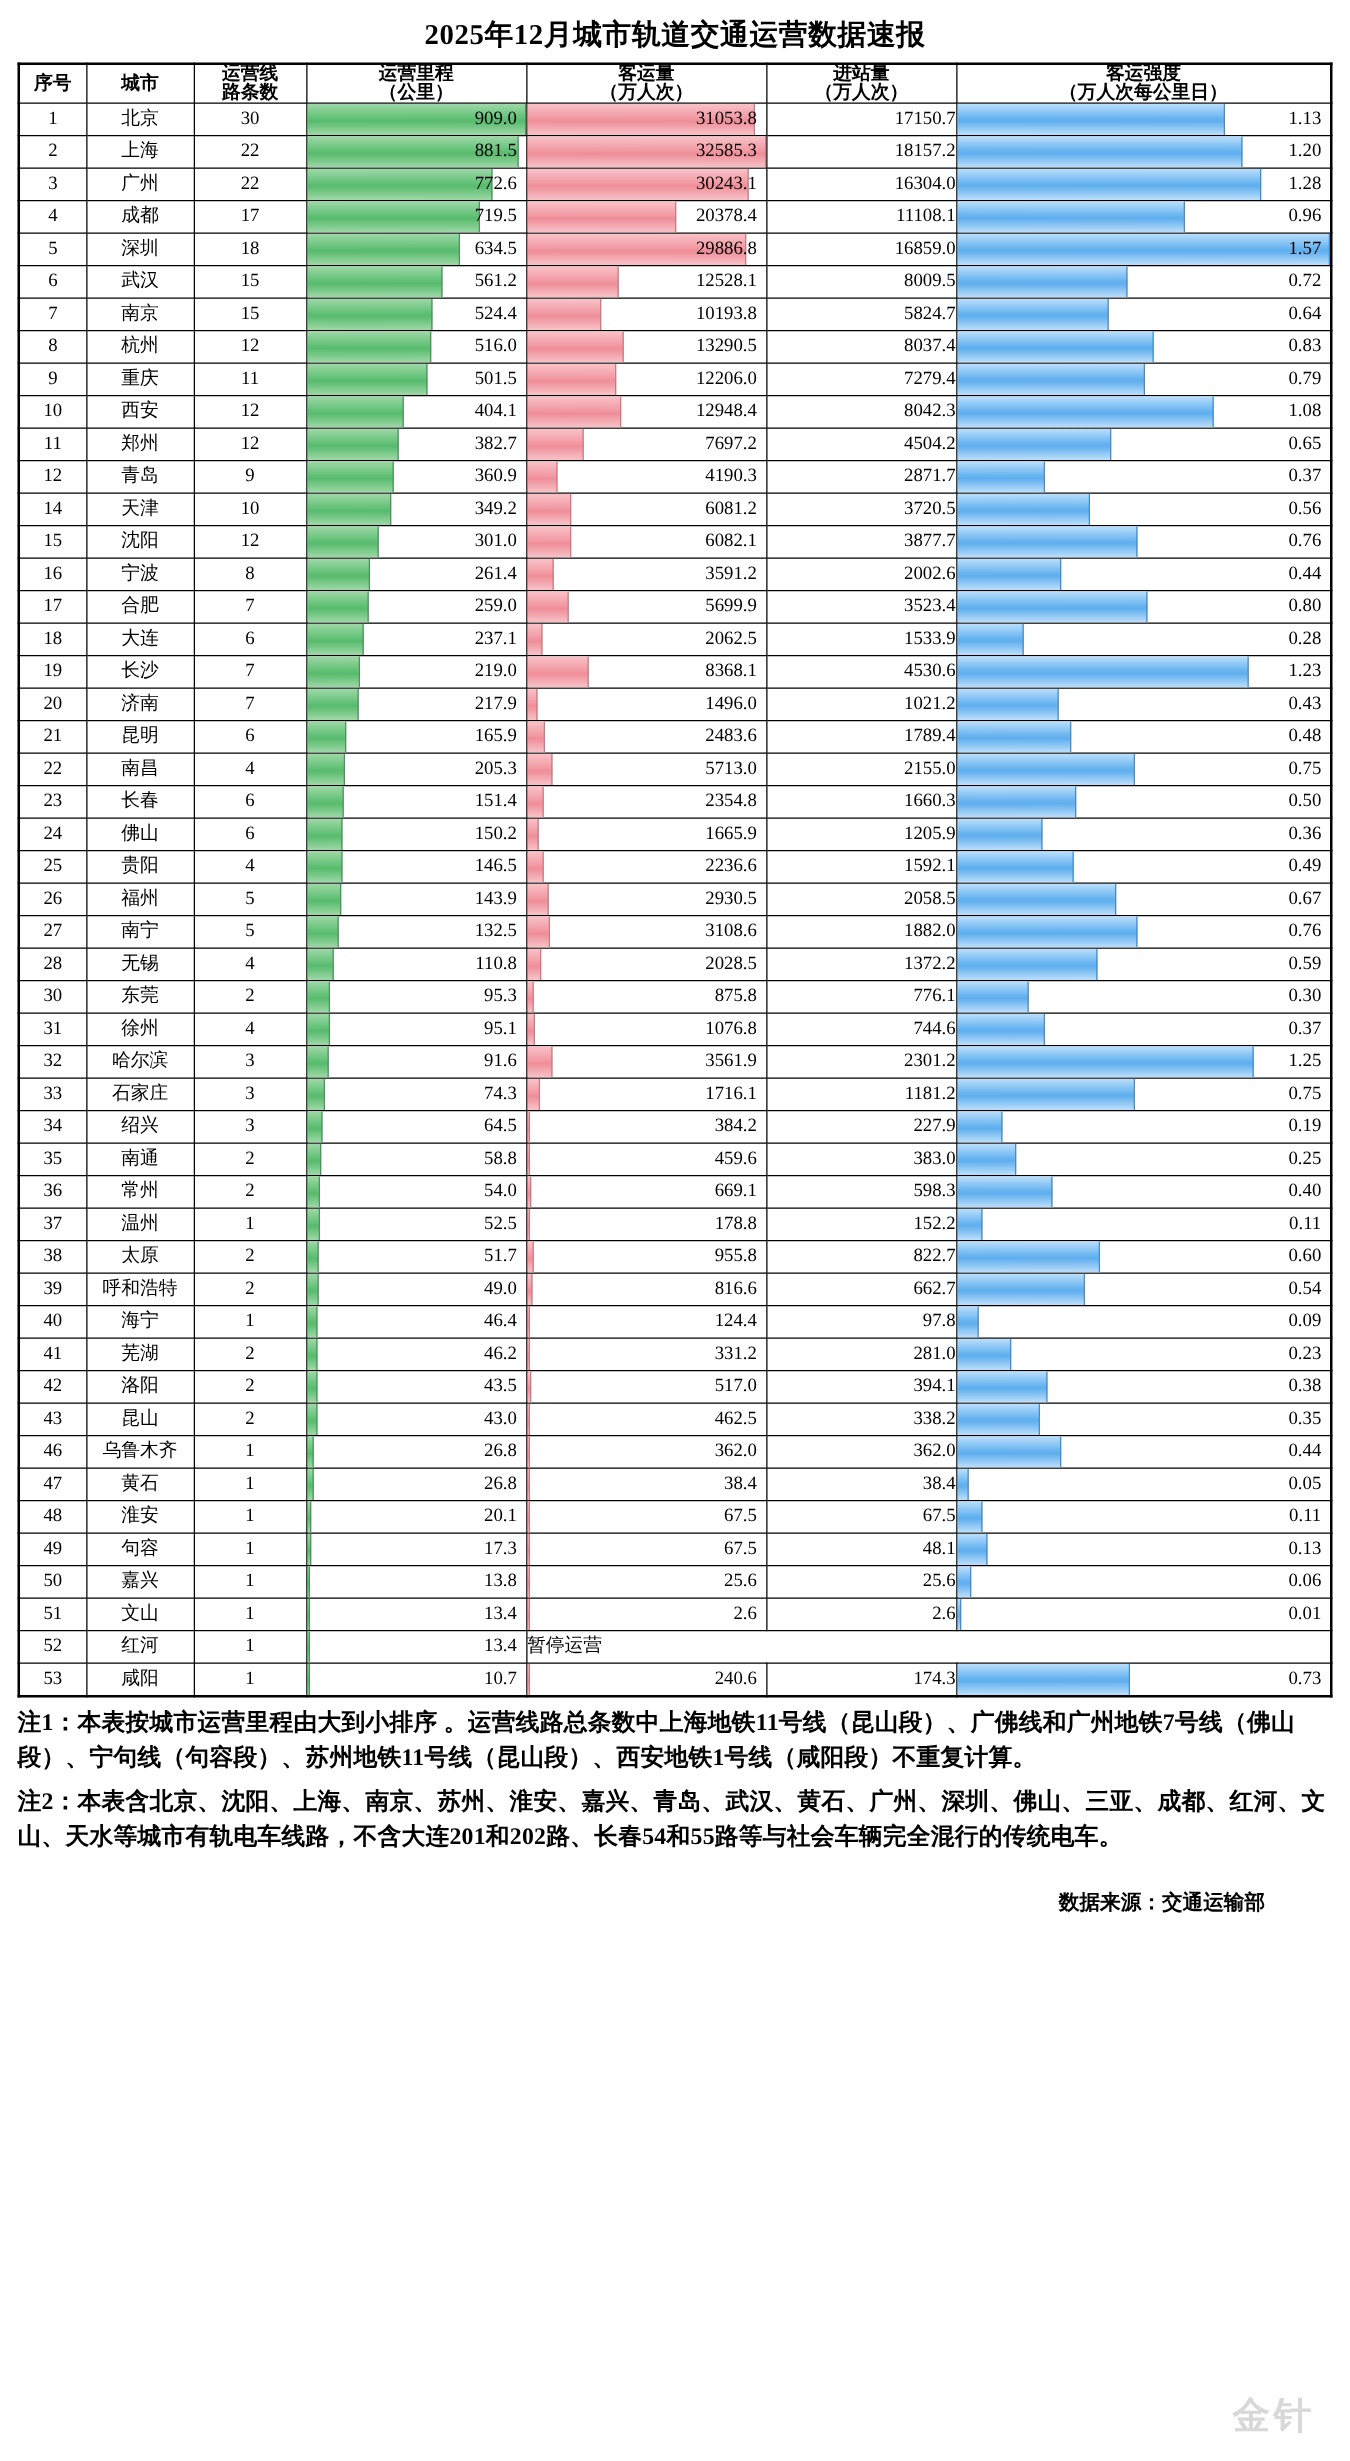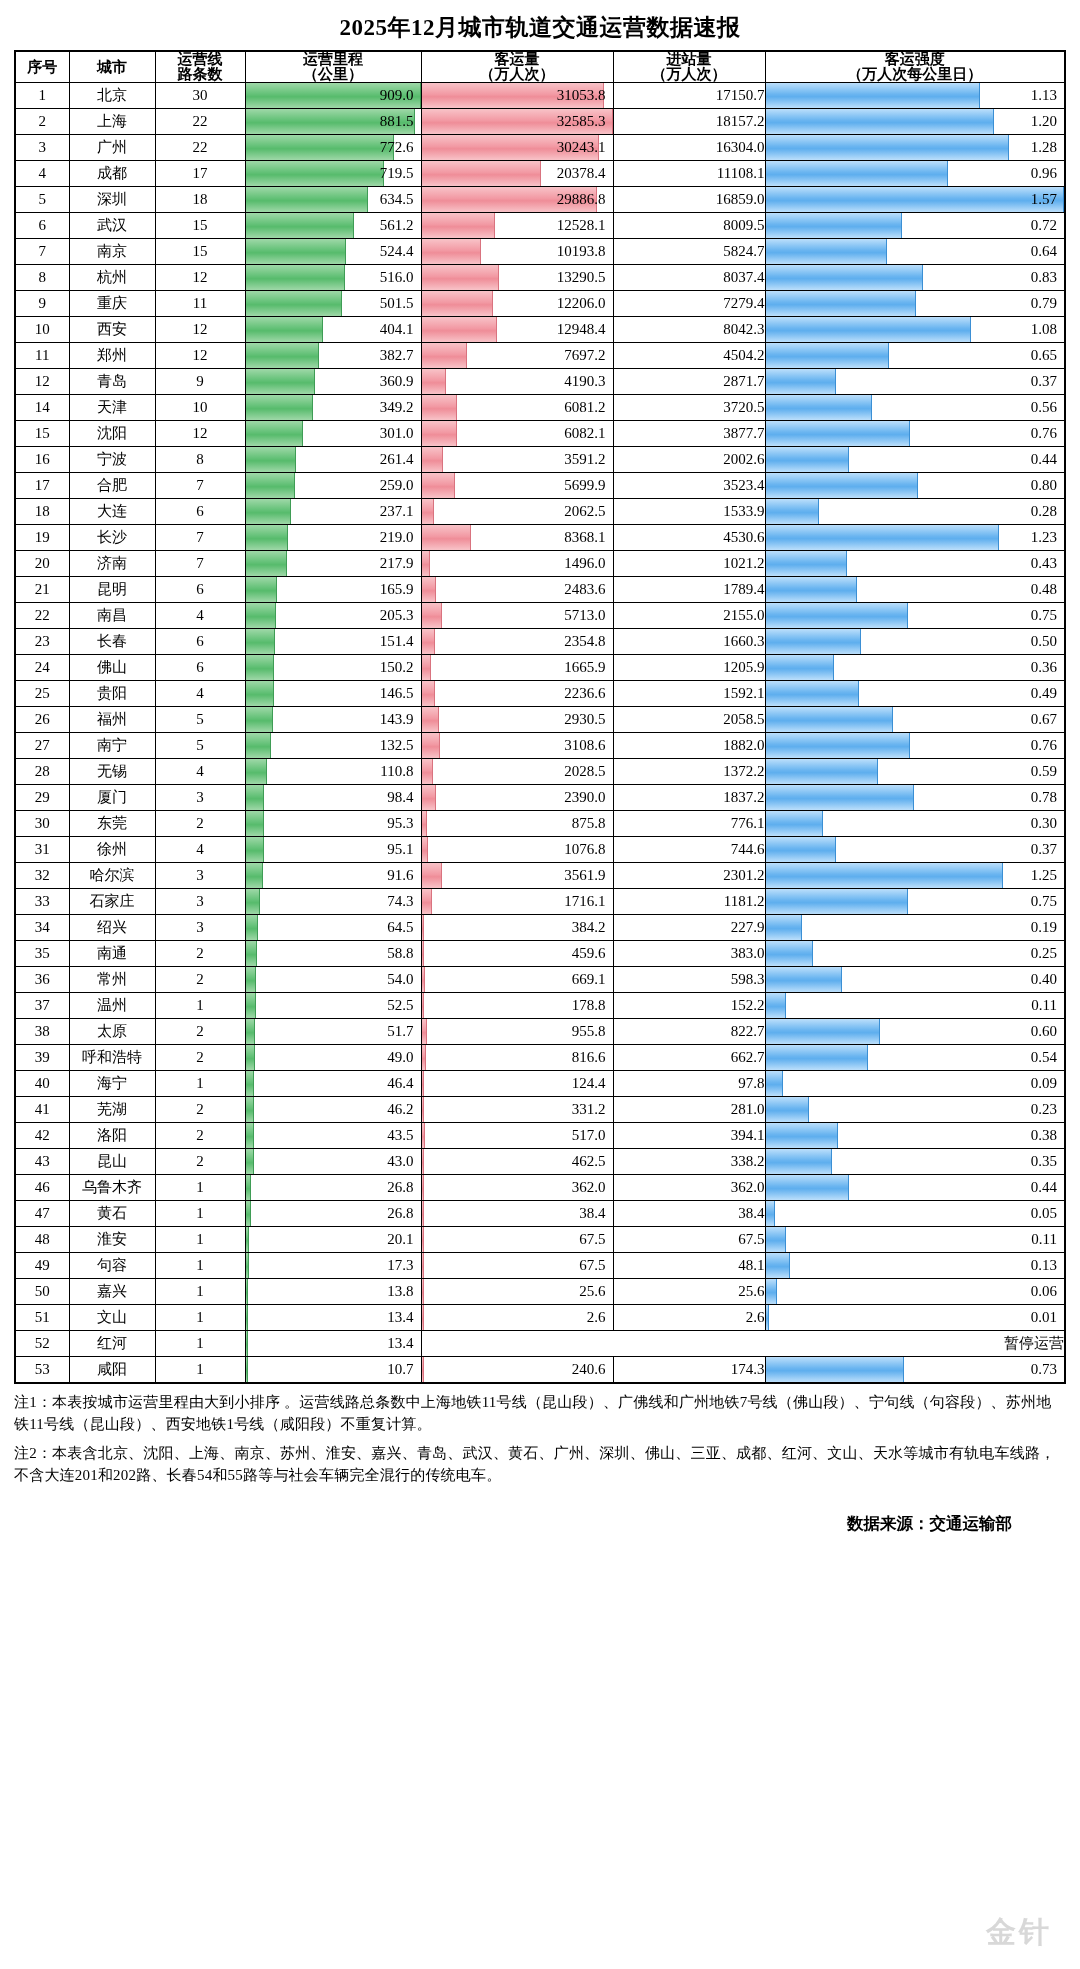--- a/index.html
+++ b/index.html
@@ -89,29 +89,29 @@
   .val {
     position: relative;
     z-index: 1;
     display: block;
     text-align: right;
     padding-right: 7px;
     font-size: 15px;
     font-family: "Liberation Serif", "DejaVu Serif", serif;
   }
   .merged-note {
-    text-align: right;
+    text-align: left;
     font-size: 15px;
     margin-left: 40px;
   }
   .notes {
     width: 1052px;
     margin-top: 7px;
-    font-size: 15px;
-    font-weight: normal;
+    font-size: 19px;
+    font-weight: bold;
     line-height: 1.5;
     letter-spacing: 0.2px;
   }
   .notes p { margin: 0 0 6px 0; }
   .source {
     width: 1052px;
     text-align: right;
     font-size: 16.5px;
     font-weight: bold;
     margin-top: 26px;
@@ -652,38 +652,20 @@
             <div class="bar red" style="width: 6.2252%;"></div>
             <span class="val">2028.5</span>
           </td>
           <td class="num">1372.2</td>
           <td class="barcell">
             <div class="bar blue" style="width: 37.5796%;"></div>
             <span class="val">0.59</span>
           </td>
         </tr>
         <tr>
-          <td class="idx">29</td>
-          <td class="city">厦门</td>
-          <td class="lines">3</td>
-          <td class="barcell">
-            <div class="bar green" style="width: 10.8251%;"></div>
-            <span class="val">98.4</span>
-          </td>
-          <td class="barcell">
-            <div class="bar red" style="width: 7.3346%;"></div>
-            <span class="val">2390.0</span>
-          </td>
-          <td class="num">1837.2</td>
-          <td class="barcell">
-            <div class="bar blue" style="width: 49.6815%;"></div>
-            <span class="val">0.78</span>
-          </td>
-        </tr>
-        <tr>
           <td class="idx">30</td>
           <td class="city">东莞</td>
           <td class="lines">2</td>
           <td class="barcell">
             <div class="bar green" style="width: 10.484%;"></div>
             <span class="val">95.3</span>
           </td>
           <td class="barcell">
             <div class="bar red" style="width: 2.68771%;"></div>
             <span class="val">875.8</span>

